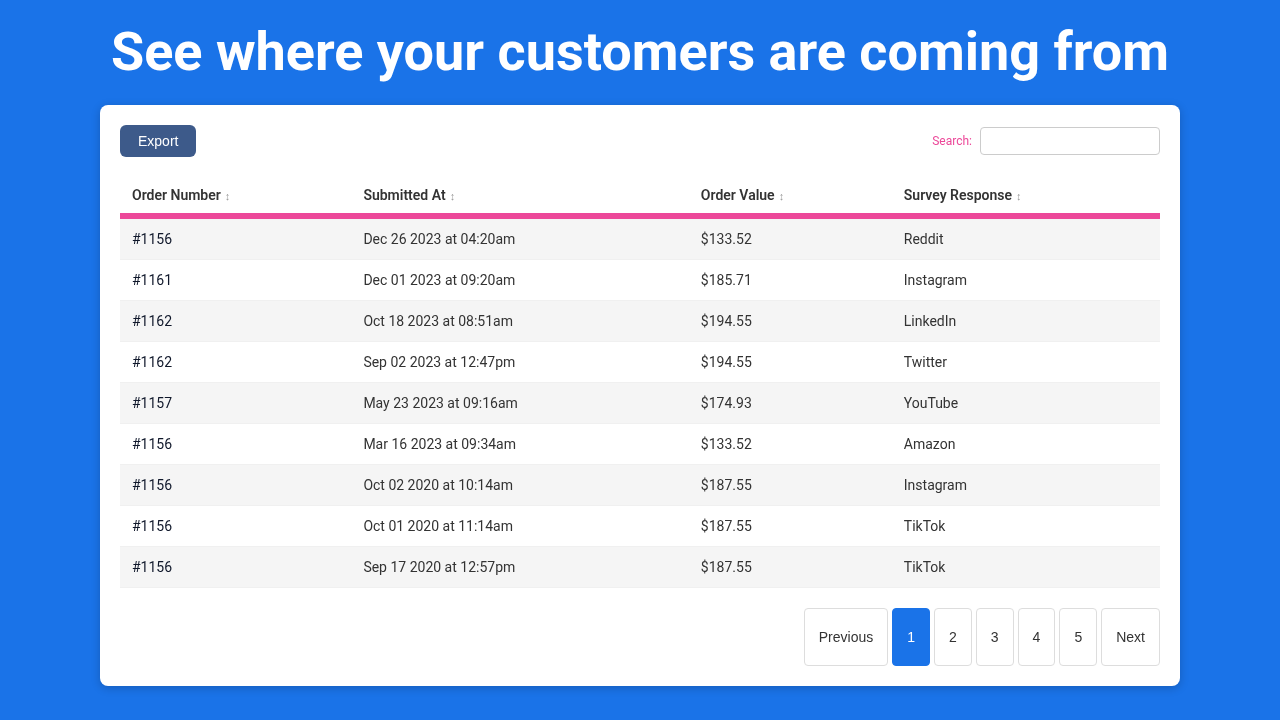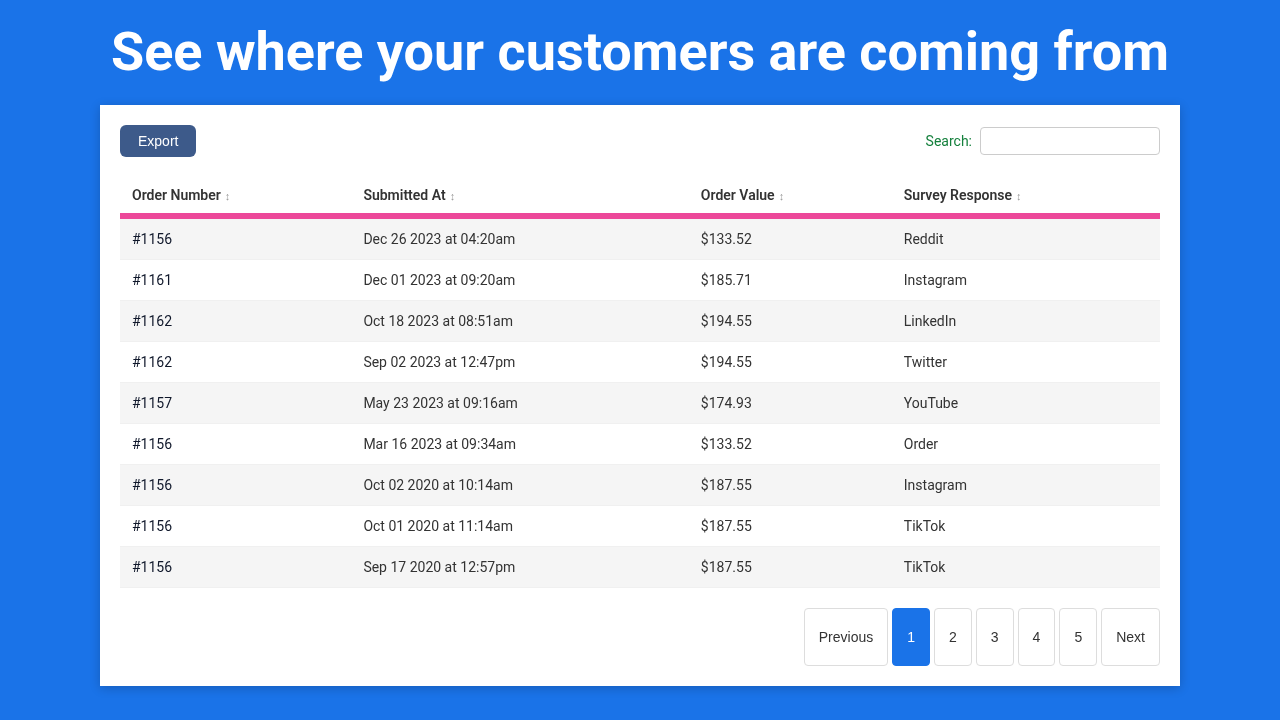--- a/index.html
+++ b/index.html
@@ -18,21 +18,21 @@
       color: #ffffff;
       font-size: 54px;
       font-weight: 700;
       text-align: center;
       margin-bottom: 20px;
       line-height: 1.2;
     }
 
     .card {
       background: #ffffff;
-      border-radius: 0;
+      border-radius: 8px;
       width: 1080px;
       max-width: 100%;
       padding: 20px;
       box-shadow: 0 2px 10px rgba(0,0,0,0.2);
     }
 
     .toolbar {
       display: flex;
       align-items: center;
       justify-content: space-between;
@@ -50,22 +50,22 @@
       cursor: pointer;
     }
 
     .search-area {
       display: flex;
       align-items: center;
       gap: 8px;
     }
 
     .search-label {
-      font-size: 14px;
-      color: #15803d;
+      font-size: 12px;
+      color: #ec4899;
     }
 
     .search-input {
       border: 1px solid #ccc;
       border-radius: 4px;
       padding: 5px 10px;
       font-size: 14px;
       width: 180px;
       outline: none;
     }
@@ -193,21 +193,21 @@
         <tr>
           <td><a class="order-link" href="#">#1157</a></td>
           <td>May 23 2023 at 09:16am</td>
           <td>$174.93</td>
           <td>YouTube</td>
         </tr>
         <tr>
           <td><a class="order-link" href="#">#1156</a></td>
           <td>Mar 16 2023 at 09:34am</td>
           <td>$133.52</td>
-          <td>Order</td>
+          <td>Amazon</td>
         </tr>
         <tr>
           <td><a class="order-link" href="#">#1156</a></td>
           <td>Oct 02 2020 at 10:14am</td>
           <td>$187.55</td>
           <td>Instagram</td>
         </tr>
         <tr>
           <td><a class="order-link" href="#">#1156</a></td>
           <td>Oct 01 2020 at 11:14am</td>

